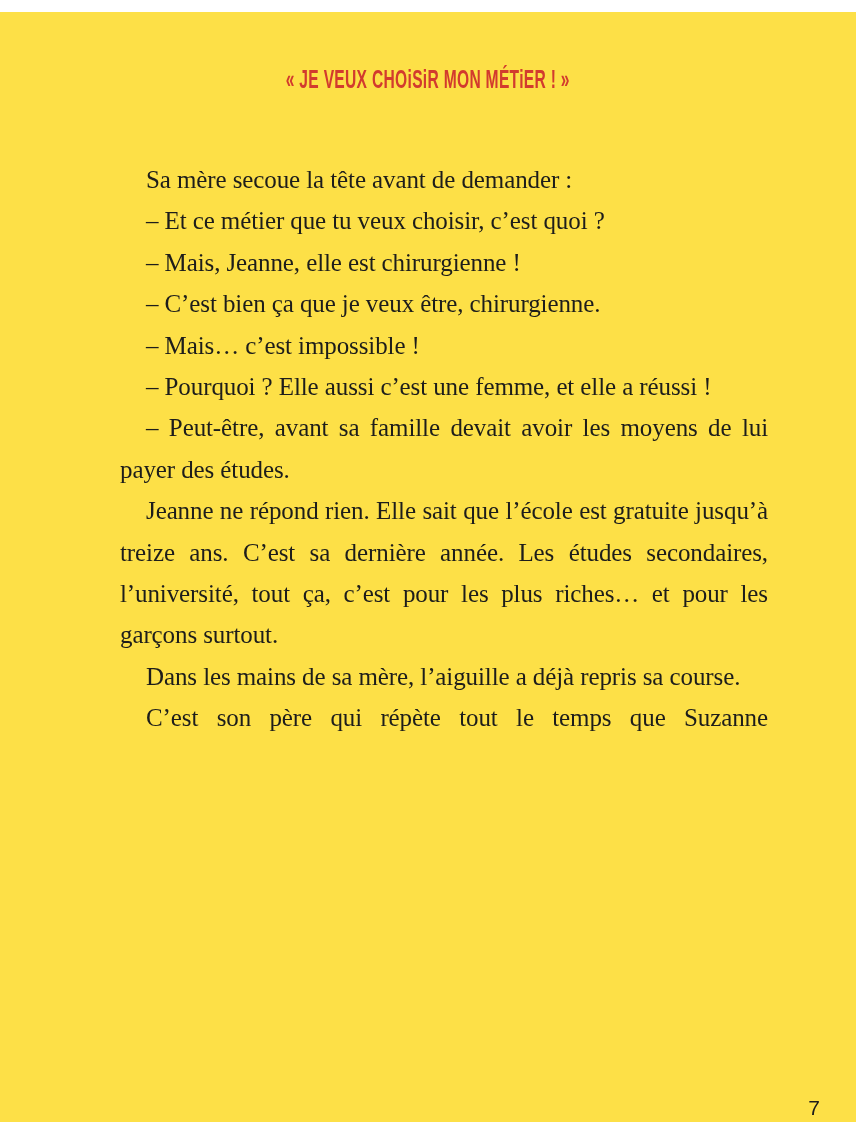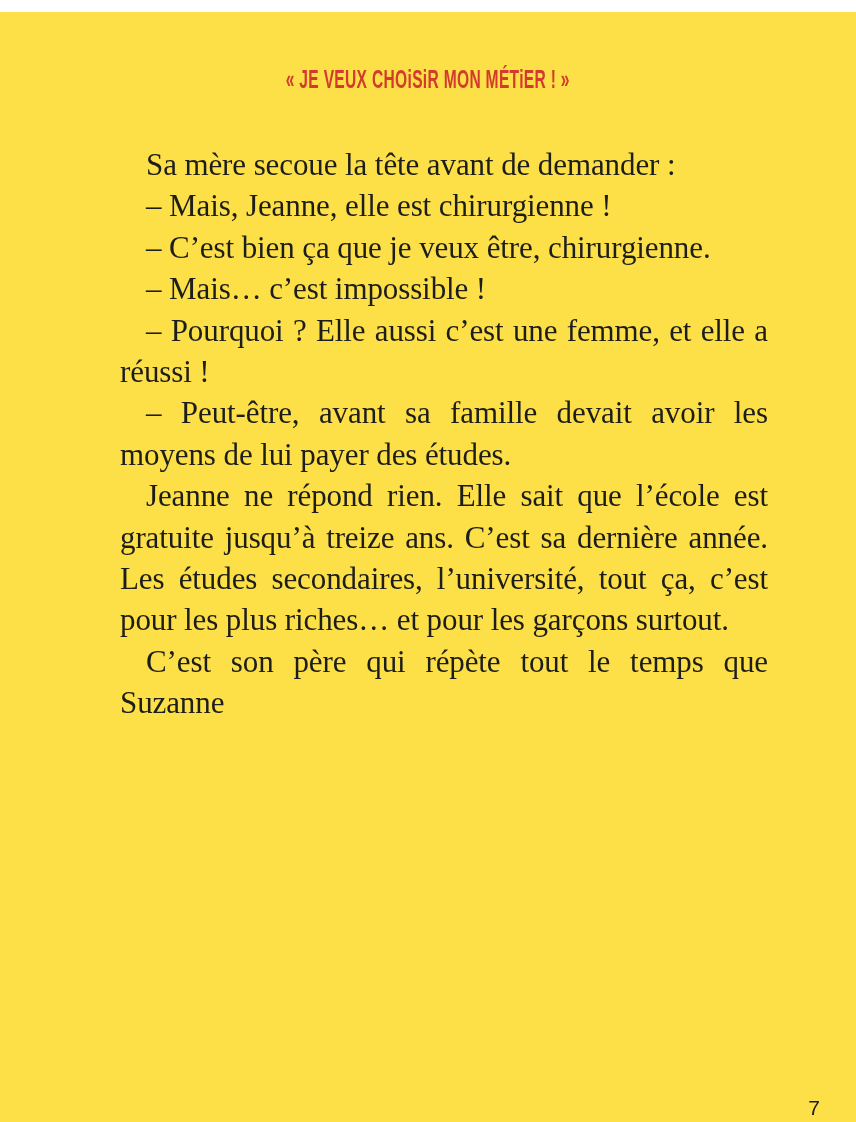--- a/index.html
+++ b/index.html
@@ -29,25 +29,25 @@
     white-space: nowrap;
   }
   .running-header .condensed {
     display: inline-block;
     transform: scaleX(0.60);
     transform-origin: 50% 50%;
     letter-spacing: 0.5px;
   }
   .body-text {
     position: absolute;
-    top: 132px;
+    top: 147px;
     left: 120px;
     width: 648px;
     color: #1d1d1b;
-    font-size: 31px;
+    font-size: 25px;
     line-height: 41.4px;
     text-align: justify;
     letter-spacing: -0.1px;
   }
   .body-paragraph {
     margin: 0;
     padding: 0;
     text-indent: 26px;
   }
   .body-paragraph.fill {
@@ -67,24 +67,26 @@
 <body>
 
 <div class="book-page" style="background: #fde047; margin-top: 12px;">
 
   <div class="running-header" style="color: rgb(210, 59, 46);">
     <span class="condensed">« JE VEUX CHOiSiR MON MÉTiER ! »</span>
   </div>
 
   <div class="body-text" style="color: rgb(29, 29, 27);">
       <p class="body-paragraph">Sa mère secoue la tête avant de demander :</p>
+      <p class="body-paragraph">– Et ce métier que tu veux choisir, c’est quoi ?</p>
       <p class="body-paragraph">– Mais, Jeanne, elle est chirurgienne !</p>
       <p class="body-paragraph">– C’est bien ça que je veux être, chirurgienne.</p>
       <p class="body-paragraph">– Mais… c’est impossible !</p>
       <p class="body-paragraph">– Pourquoi ? Elle aussi c’est une femme, et elle a réussi !</p>
       <p class="body-paragraph">– Peut-être, avant sa famille devait avoir les moyens de lui payer des études.</p>
       <p class="body-paragraph">Jeanne ne répond rien. Elle sait que l’école est gratuite jusqu’à treize ans. C’est sa dernière année. Les études secondaires, l’université, tout ça, c’est pour les plus riches… et pour les garçons surtout.</p>
+      <p class="body-paragraph">Dans les mains de sa mère, l’aiguille a déjà repris sa course.</p>
       <p class="body-paragraph fill">C’est son père qui répète tout le temps que Suzanne</p>
     </div>
 
   <div class="folio" style="color: rgb(29, 29, 27);">7</div>
 
 </div>
 
 </body></html>

